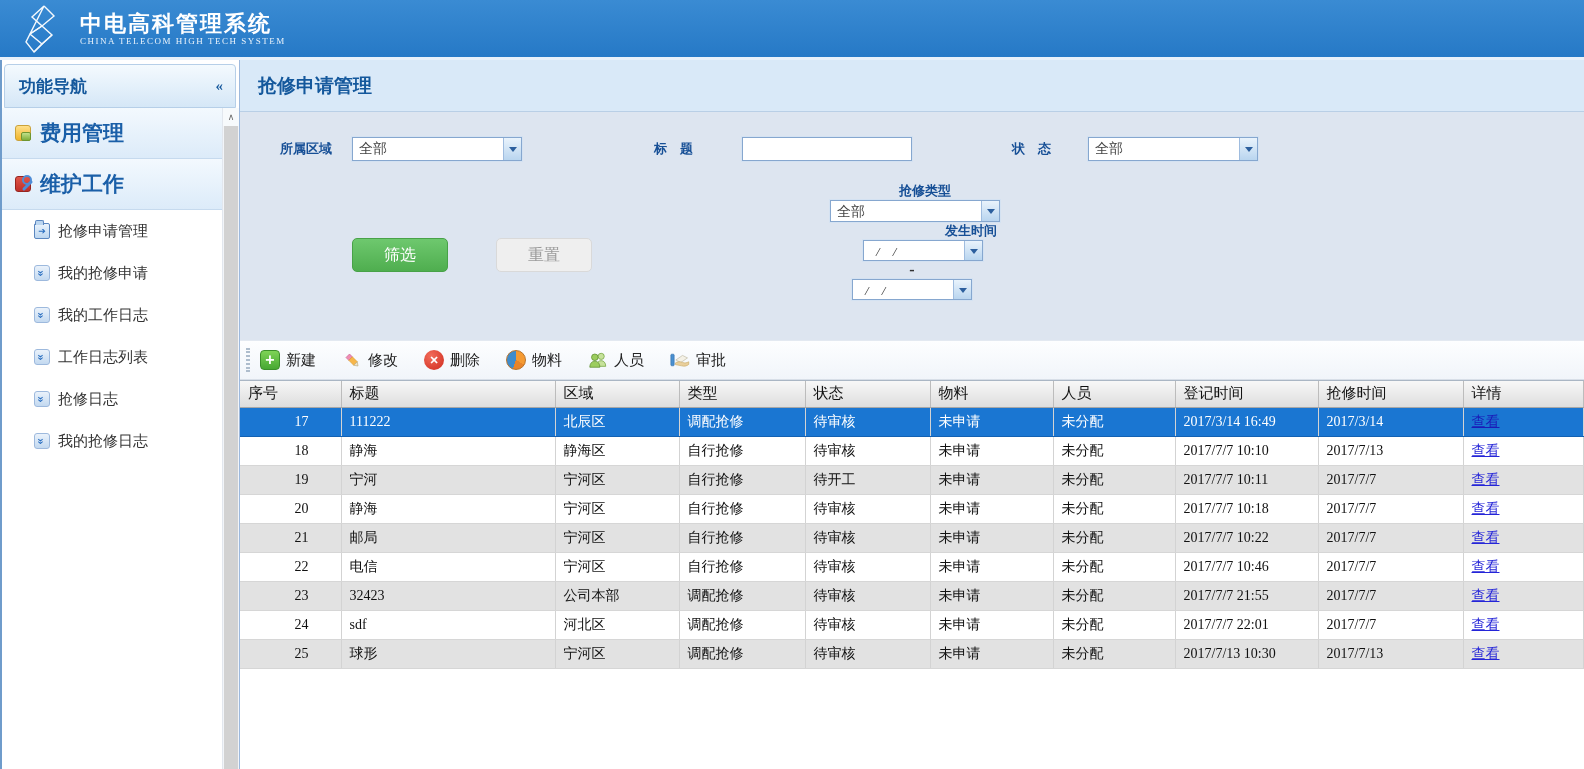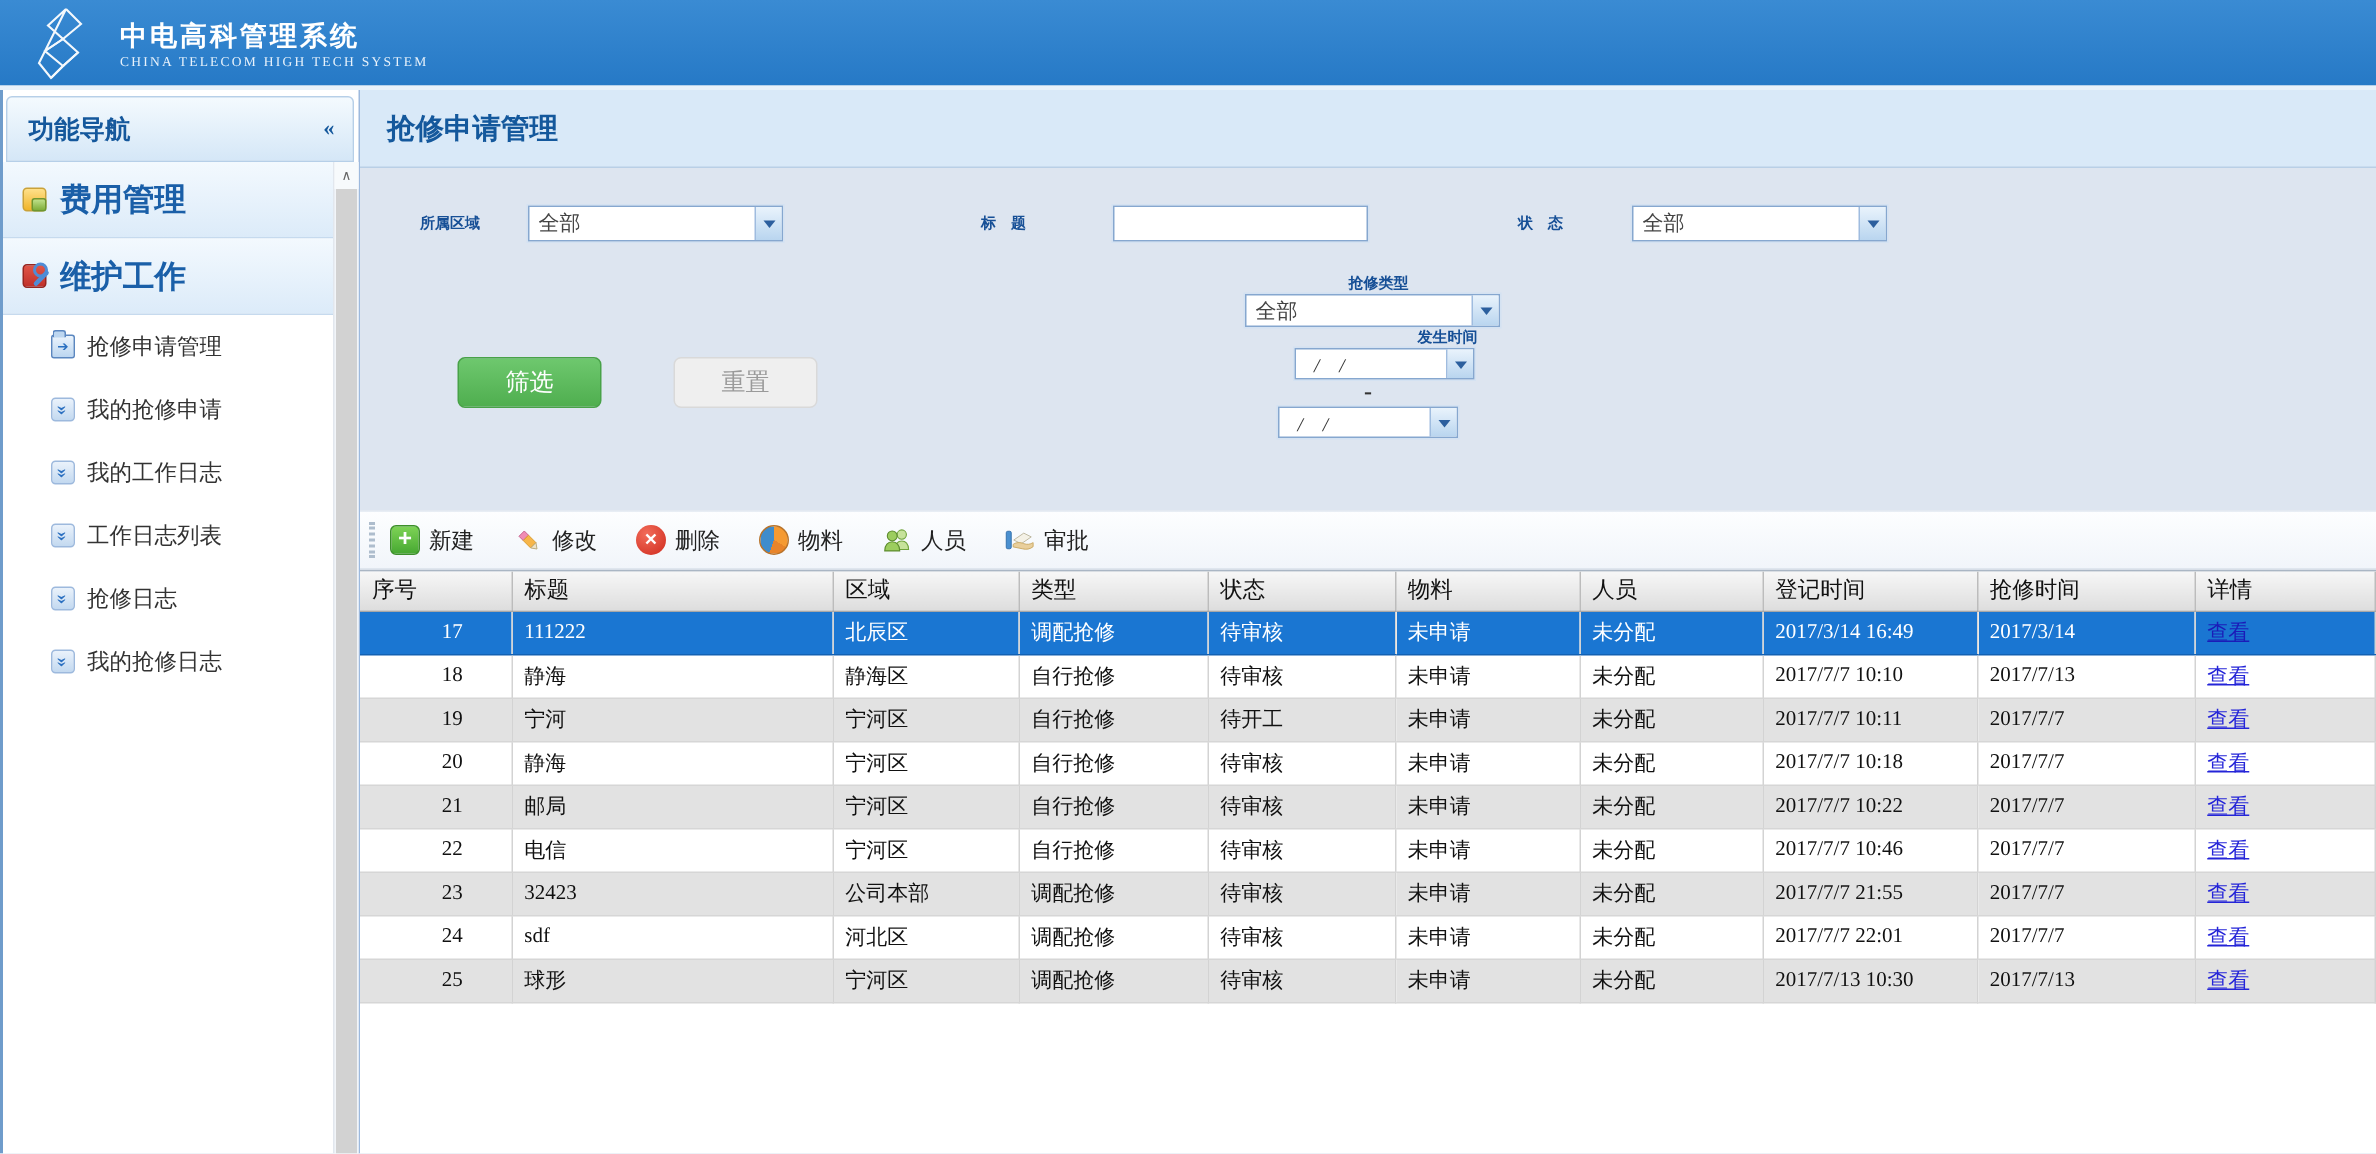--- a/index.html
+++ b/index.html
@@ -5,21 +5,21 @@
   * { box-sizing: border-box; }
   html,body { margin:0; padding:0; width:1584px; height:769px; overflow:hidden;
               font-family:"Liberation Serif","DejaVu Serif",serif; }
   .app { width:1584px; height:769px; background:#dde5f0; }
 
   
   .banner { height:57px; background:linear-gradient(#3a8bd3,#2679c6);
             display:flex; align-items:center; padding-left:22px; }
   .banner-strip { height:3px; background:#e8f1fa; }
   .logo { width:44px; height:50px; margin-right:14px; }
-  .banner-title { color:#fff; font-size:18px; font-weight:bold; letter-spacing:2px; line-height:24px; }
+  .banner-title { color:#fff; font-size:22px; font-weight:bold; letter-spacing:2px; line-height:24px; }
   .banner-subtitle { color:#e8f2fb; font-size:9px; letter-spacing:1.5px; }
 
   .app-body { display:flex; height:709px; }
 
   
   .sidebar { width:240px; background:#fff; border-right:1px solid #9db9dd; border-left:2px solid #6f9ccb; position:relative; flex:none; }
   .sidebar-header { margin:4px 3px 0 2px; height:44px; display:flex; align-items:center; justify-content:space-between;
                     padding:0 12px 0 14px; background:linear-gradient(#f4fafe,#d5e7f7);
                     border:1px solid #b6cfe8; border-radius:4px 4px 0 0;
                     color:#15589c; font-size:17px; font-weight:bold;font-family:Liberation Serif, serif; }
@@ -56,36 +56,36 @@
   
   .main { flex:1; display:flex; flex-direction:column; background:#dde5f0; min-width:0; }
   .page-titlebar { height:52px; flex:none; background:#d9e9f8; border-bottom:1px solid #b9cfe6;
         display:flex; align-items:center; padding-left:18px;
         color:#14589c; font-size:19px; font-weight:bold; }
 
   .filter-area { height:228px; flex:none; }
   .filter-row { display:flex; align-items:center; height:26px; }
   .filter-row.r1 { margin-top:24px; }
   .filter-row.r2 { margin-top:20px;flex-direction:column; }
-  .f-label { width:66px; flex:none; font-weight:bold; color:#164f96; font-size:10px; white-space:nowrap; }
+  .f-label { width:66px; flex:none; font-weight:bold; color:#164f96; font-size:13px; white-space:nowrap; }
   .ml40 { margin-left:40px; } .ml132 { margin-left:132px; } .ml100 { margin-left:100px; }
   .ml22 { margin-left:22px; } .ml10 { margin-left:10px; } .ml6 { margin-left:6px; }
   .xp-select { width:170px; height:24px; background:#fff; border:1px solid #86a7cf;
         display:flex; align-items:stretch; cursor:pointer; box-shadow:0 0 0 1px #d4e2f2; }
   .sel-text { flex:1; font-size:14px; color:#444; padding:2px 0 0 6px;font-family:Liberation Serif, serif; }
   .sel-btn { width:18px; flex:none; background:linear-gradient(#e9f3fc,#b9d5ef);
         border-left:1px solid #9fbcdf; display:flex; align-items:center; justify-content:center; }
   .tri { width:0; height:0; border:4px solid transparent; border-top:5px solid #2c5f9e; margin-top:5px; }
   .text-input { width:170px; height:24px; border:1px solid #86a7cf; background:#fff; font-size:14px;
         padding:0 6px; box-shadow:0 0 0 1px #d4e2f2; font-family:inherit; }
   .datefield { width:120px; height:24px; background:#fff; border:1px solid #86a7cf;
         display:flex; align-items:stretch; box-shadow:0 0 0 1px #d4e2f2; }
   .df-text { flex:1; font-size:13px; color:#333; padding:3px 0 0 12px; letter-spacing:5px; font-style:italic; }
   .date-dash { margin:0 4px; color:#333; font-weight:bold; }
-  .action-row { display:flex; align-items:center; margin-top:30px; height:34px; }
+  .action-row { display:flex; align-items:center; margin-top:30px; height:34px;margin-left:47px; }
   .btn { width:96px; height:34px; border-radius:5px; font-size:16px; font-family:inherit; cursor:pointer; }
   .btn-filter { margin-left:65px; background:linear-gradient(#6ec86e,#4fae4f); border:1px solid #48a248; color:#fff; }
   .btn-reset  { margin-left:48px; background:#efefef; border:1px solid #d9d9d9; color:#9a9a9a; }
 
   .toolbar { height:40px; flex:none; background:linear-gradient(#fdfeff,#f1f5fa);
         border-top:1px solid #e3e9f1; border-bottom:1px solid #d8dfe8;
         display:flex; align-items:center; padding-left:4px; }
   .grip { width:4px; height:24px; border-left:2px dotted #aebdcd; border-right:2px dotted #aebdcd; margin:0 10px 0 2px; }
   .tb-btn { display:flex; align-items:center; gap:6px; font-size:15px; color:#222; cursor:pointer; margin-right:26px; }
   .tbi { width:20px; height:20px; display:inline-flex; align-items:center; justify-content:center; flex:none; }

